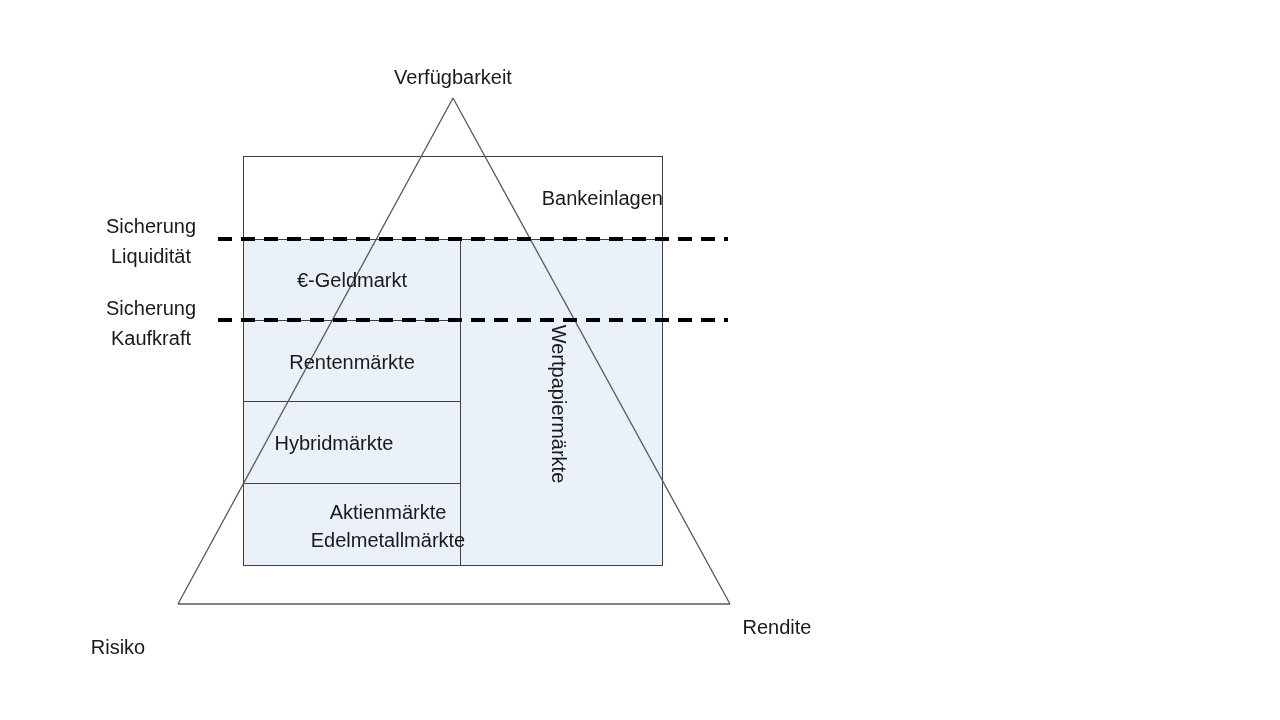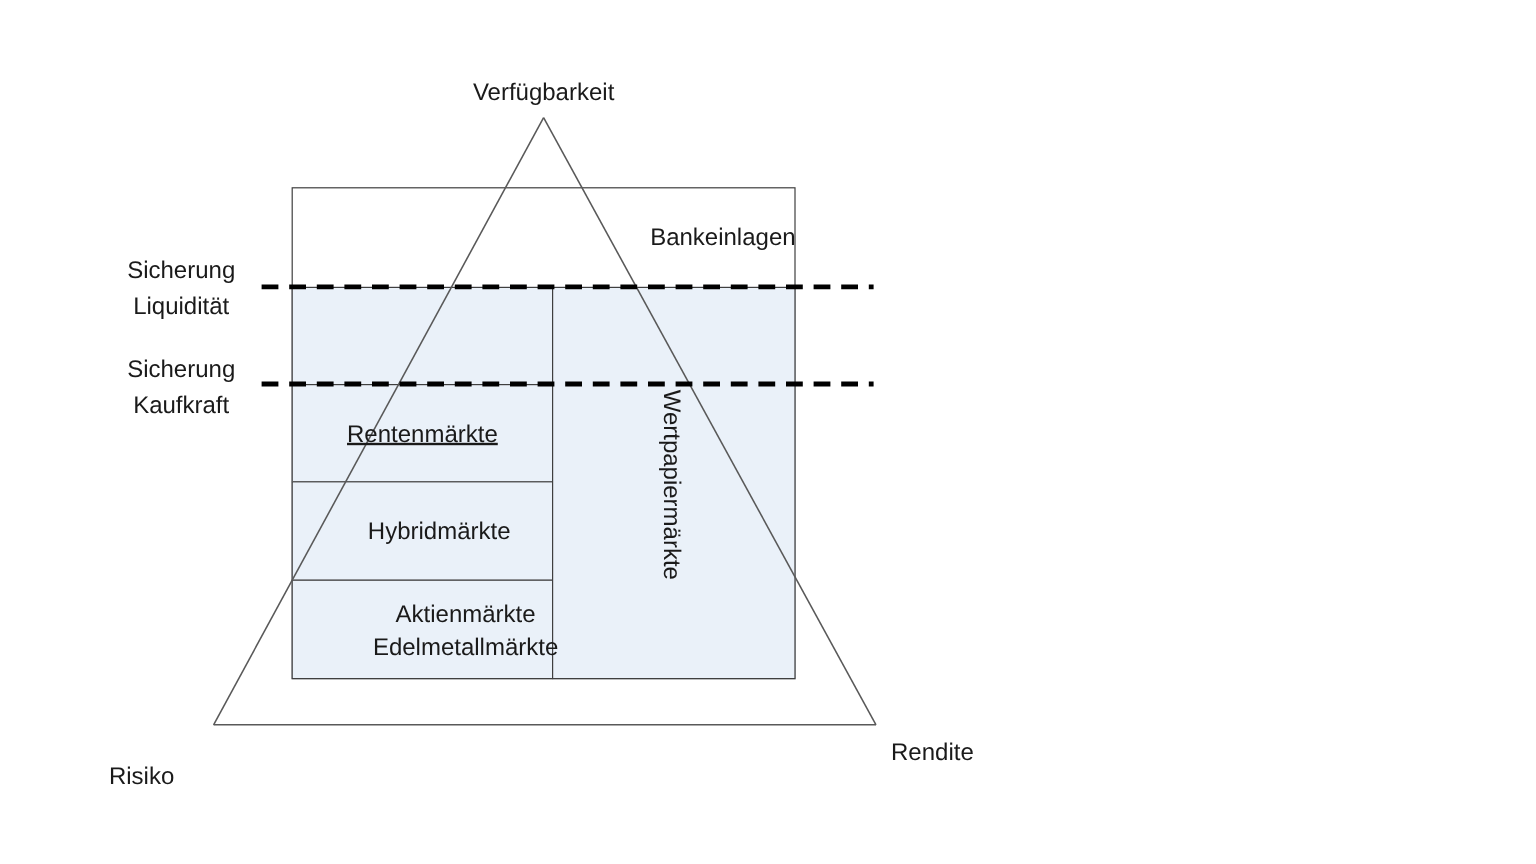--- a/index.html
+++ b/index.html
@@ -47,22 +47,22 @@
     position: absolute;
     font-size: 20px;
     line-height: 28px;
     text-align: center;
     white-space: nowrap;
     z-index: 3;
   }
   .label-apex        { left: 353px; top: 63px;  width: 200px; }
   .label-bank        { left: 243px; top: 184px; width: 420px; text-align: right; }
   .label-geldmarkt   { left: 243px; top: 266px; width: 218px; }
-  .label-renten      { left: 243px; top: 348px; width: 218px; text-decoration: underline; }
-  .label-hybrid      { left: 257px; top: 429px; width: 218px; }
+  .label-renten      { left: 243px; top: 348px; width: 218px; }
+  .label-hybrid      { left: 225px; top: 429px; width: 218px; }
   .label-aktien      { left: 243px; top: 498px; width: 218px; line-height: 28px; white-space: normal; padding-left: 36px; }
   .label-wertpapier  {
     left: 559px; top: 404px; width: 0; height: 0;
     display: flex; align-items: center; justify-content: center;
     transform: rotate(90deg);
   }
   .label-wertpapier span { white-space: nowrap; font-size: 20px; }
   .label-sich-liq    { left: 85px;  top: 211px; width: 132px; line-height: 30px; white-space: normal; }
   .label-sich-kauf   { left: 85px;  top: 293px; width: 132px; line-height: 30px; white-space: normal; }
   .label-risiko      { left: 68px;  top: 633px; width: 100px; }
@@ -85,20 +85,21 @@
     <line x1="453" y1="98" x2="730" y2="604" stroke="#595959" stroke-width="1.3"></line>
     <line x1="178" y1="604" x2="730" y2="604" stroke="#595959" stroke-width="1.3"></line>
     <line x1="218" y1="239" x2="728" y2="239" stroke="#000000" stroke-width="4" stroke-dasharray="14 9"></line>
     <line x1="218" y1="320" x2="728" y2="320" stroke="#000000" stroke-width="4" stroke-dasharray="14 9"></line>
   </svg>
 
   <div class="label label-apex">Verfügbarkeit</div>
 
   <div class="label label-bank">Bankeinlagen</div>
 
+  <div class="label label-geldmarkt">€-Geldmarkt</div>
 
   <div class="label label-renten">Rentenmärkte</div>
 
   <div class="label label-hybrid">Hybridmärkte</div>
 
   <div class="label label-aktien">
     <span>Aktienmärkte</span><br>
     <span>Edelmetallmärkte</span>
   </div>
 

